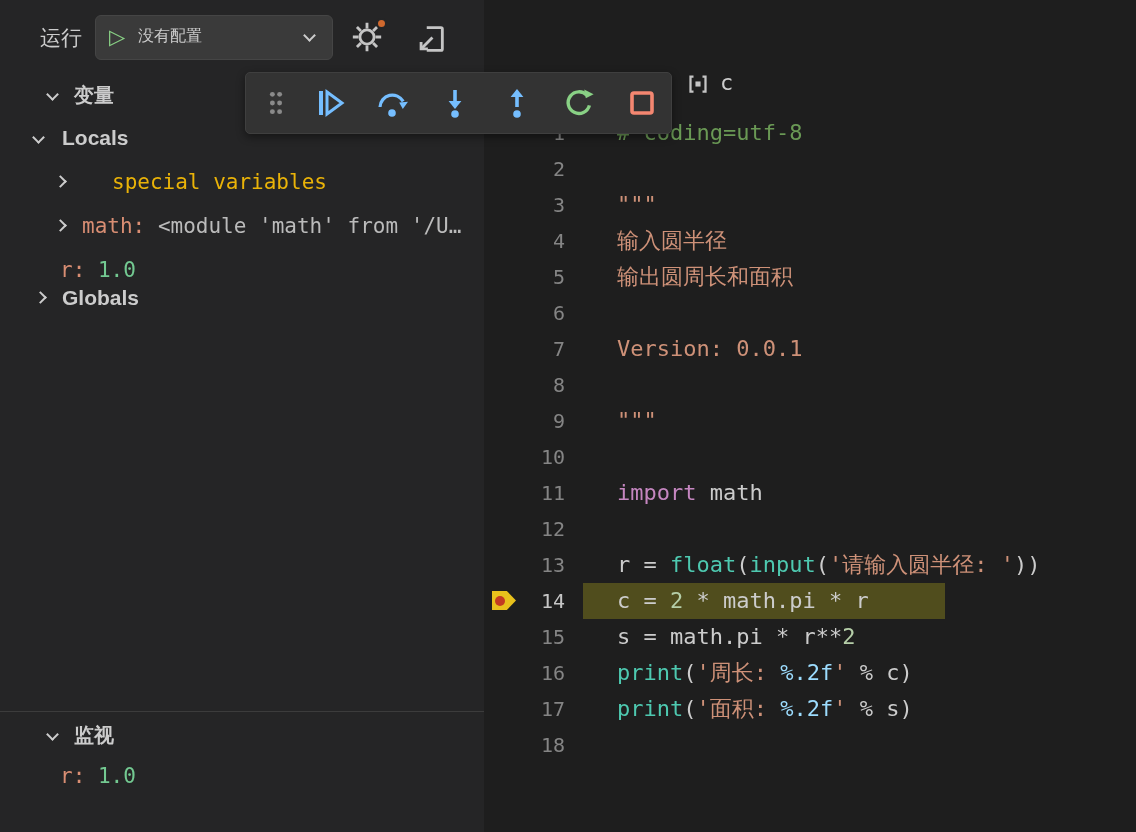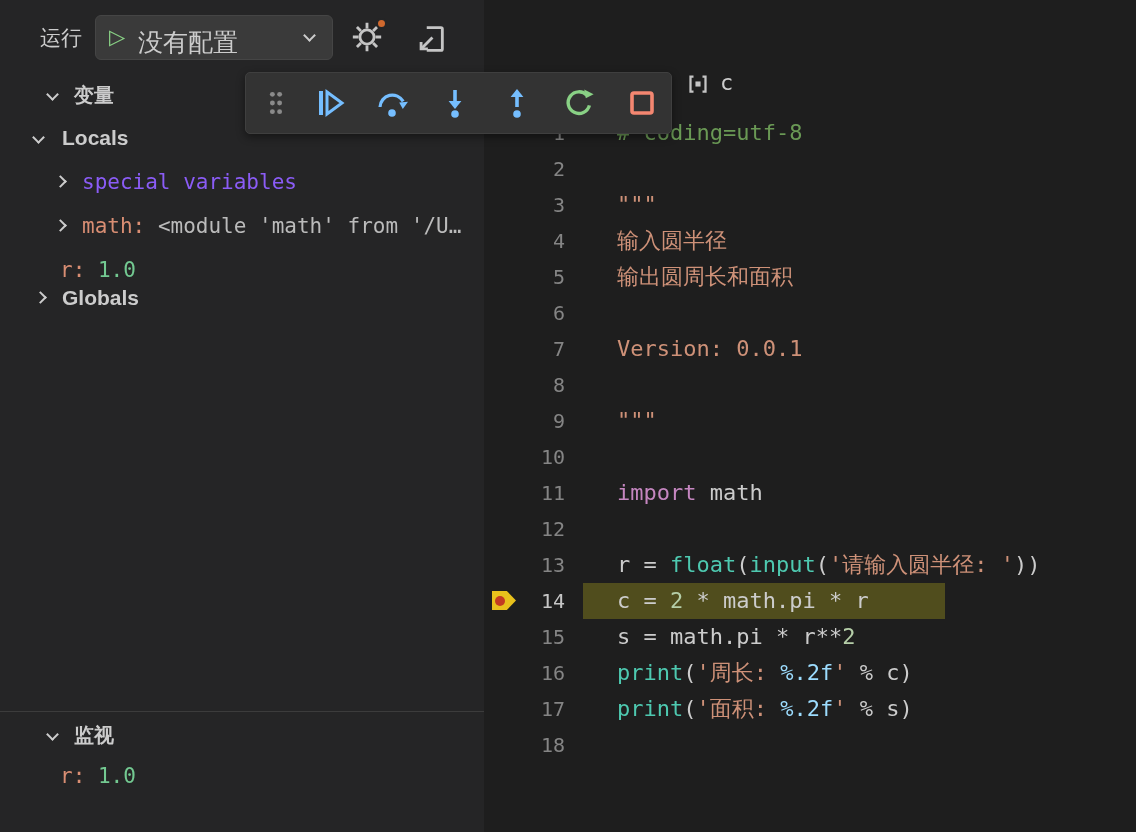--- a/index.html
+++ b/index.html
@@ -7,38 +7,38 @@
   *{box-sizing:border-box;}
   .mono{font-family:"DejaVu Sans Mono",monospace;}
 
   
   .sidebar{position:absolute;left:0;top:0;width:484px;height:832px;background:#252526;}
   .run-header{position:absolute;left:0;top:0;width:484px;height:76px;}
   .run-label{position:absolute;left:40px;top:24px;font-size:21px;color:#cccccc;}
   .config-dropdown{position:absolute;left:95px;top:15px;width:238px;height:45px;background:#3a3a3a;
     border:1px solid #454545;border-radius:6px;cursor:pointer;}
   .play-glyph{position:absolute;left:13px;top:8px;font-size:21px;color:#89d185;line-height:26px;}
-  .config-text{position:absolute;left:42px;top:10px;font-size:25px;color:#cccccc;font-family:Liberation Serif, serif;}
+  .config-text{position:absolute;left:42px;top:10px;font-size:16px;color:#cccccc;font-family:Liberation Serif, serif;}
   .cfg-chev{position:absolute;right:18px;top:15px;}
   .chev{display:inline-block;width:9px;height:9px;border-right:2px solid #cccccc;border-bottom:2px solid #cccccc;}
   .chev.down{transform:rotate(45deg);}
   .chev.right{transform:rotate(-45deg);}
   .gear-wrap{position:absolute;left:350px;top:20px;width:40px;height:40px;cursor:pointer;}
   .gear-dot{position:absolute;left:26px;top:-2px;width:11px;height:11px;border-radius:50%;
     background:#d0692e;border:2px solid #252526;}
   .console-wrap{position:absolute;left:414px;top:22px;width:36px;height:36px;cursor:pointer;}
 
   .section-header{position:absolute;left:0;width:484px;height:34px;cursor:pointer;margin-left:32px;}
   .section-header .chev{position:absolute;left:16px;top:12px;}
   .section-title{position:absolute;left:42px;top:4px;font-size:20px;font-weight:bold;color:#cccccc;}
 
   .tree-row{position:absolute;left:0;width:484px;height:36px;cursor:pointer;font-size:21px;line-height:36px;white-space:nowrap;overflow:hidden;}
   .tree-row .chev{position:absolute;top:13px;}
   .scope-label{font-weight:bold;color:#cccccc;font-size:21px;}
-  .tok-special{color:#8b5cf6;}
+  .tok-special{color:#eab308;margin-left:30px;}
   .var-name{color:#d98e73;}
   .var-value-dim{color:#bbbbbb;}
   .var-value-num{color:#73c991;}
 
   .sash{position:absolute;left:0;top:711px;width:484px;height:1px;background:#3c3c3c;}
 
   
   .editor{position:absolute;left:484px;top:0;width:652px;height:832px;background:#1e1e1e;}
   .tabbar{position:absolute;left:0;top:0;width:652px;height:60px;background:#252526;}
   .tab{position:absolute;left:0;top:0;width:236px;height:60px;background:#1e1e1e;cursor:pointer;}

